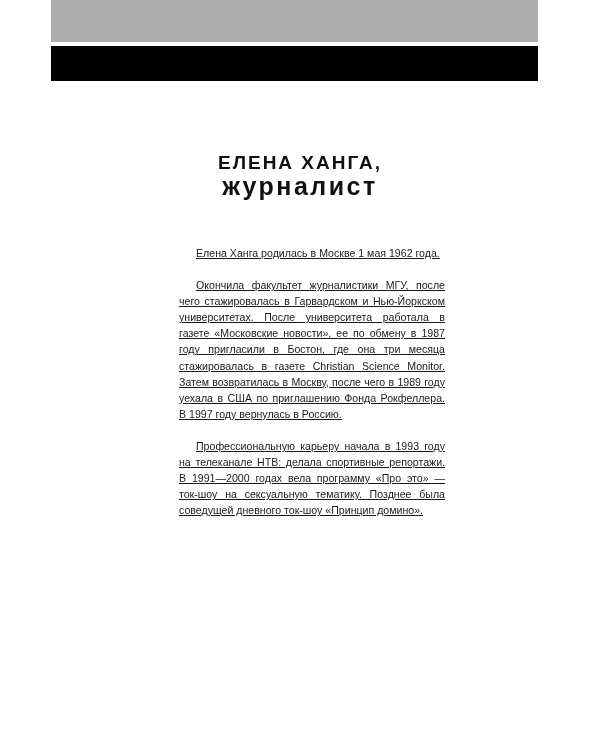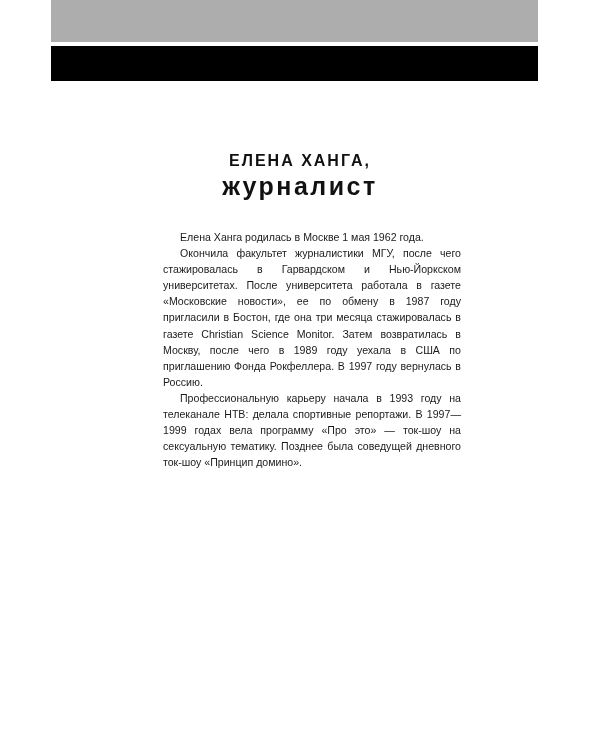--- a/index.html
+++ b/index.html
@@ -1,30 +1,30 @@
 <!DOCTYPE html>
 <html><head>
 <meta charset="utf-8">
 <style>
   html, body { margin:0; padding:0; background:#ffffff; }
   body { width:600px; height:750px; position:relative; overflow:hidden; font-family:"Liberation Sans", sans-serif; }
   .gray-band { position:absolute; left:51px; top:0; width:487px; height:42px; background:#adadad; }
   .black-band { position:absolute; left:51px; top:46px; width:487px; height:35px; background:#000000; }
   .title { position:absolute; left:0; width:600px; text-align:center; font-weight:bold; color:#111; letter-spacing:2px; }
-  .t1 { top:152px; font-size:16px; }
+  .t1 { top:152px; font-size:19px; }
   .t2 { top:172px; font-size:25px; letter-spacing:2.5px; }
   .body { position:absolute; left:163px; top:229px; width:298px; font-size:10.6px; line-height:16.1px; color:#1a1a1a; }
-  .body p { margin:0; text-indent:17px; text-align:justify; }
+  .body p { margin:16px; text-indent:17px; text-align:justify;text-decoration:underline; }
 </style>
 </head>
 <body>
 
 <div class="gray-band"></div>
 <div class="black-band"></div>
 
 <div class="title t1">ЕЛЕНА ХАНГА,</div>
 <div class="title t2">журналист</div>
 
 <div class="body">
   <p>Елена Ханга родилась в Москве 1 мая 1962 года.</p>
   <p>Окончила факультет журналистики МГУ, после чего стажировалась в Гарвардском и Нью-Йоркском университетах. После университета работала в газете «Московские новости», ее по обмену в 1987 году пригласили в Бостон, где она три месяца стажировалась в газете Christian Science Monitor. Затем возвратилась в Москву, после чего в 1989 году уехала в США по приглашению Фонда Рокфеллера. В 1997 году вернулась в Россию.</p>
-  <p>Профессиональную карьеру начала в 1993 году на телеканале НТВ: делала спортивные репортажи. В 1997—1999 годах вела программу «Про это» — ток-шоу на сексуальную тематику. Позднее была соведущей дневного ток-шоу «Принцип домино».</p>
+  <p>Профессиональную карьеру начала в 1993 году на телеканале НТВ: делала спортивные репортажи. В 1991—2000 годах вела программу «Про это» — ток-шоу на сексуальную тематику. Позднее была соведущей дневного ток-шоу «Принцип домино».</p>
 </div>
 
 </body></html>

